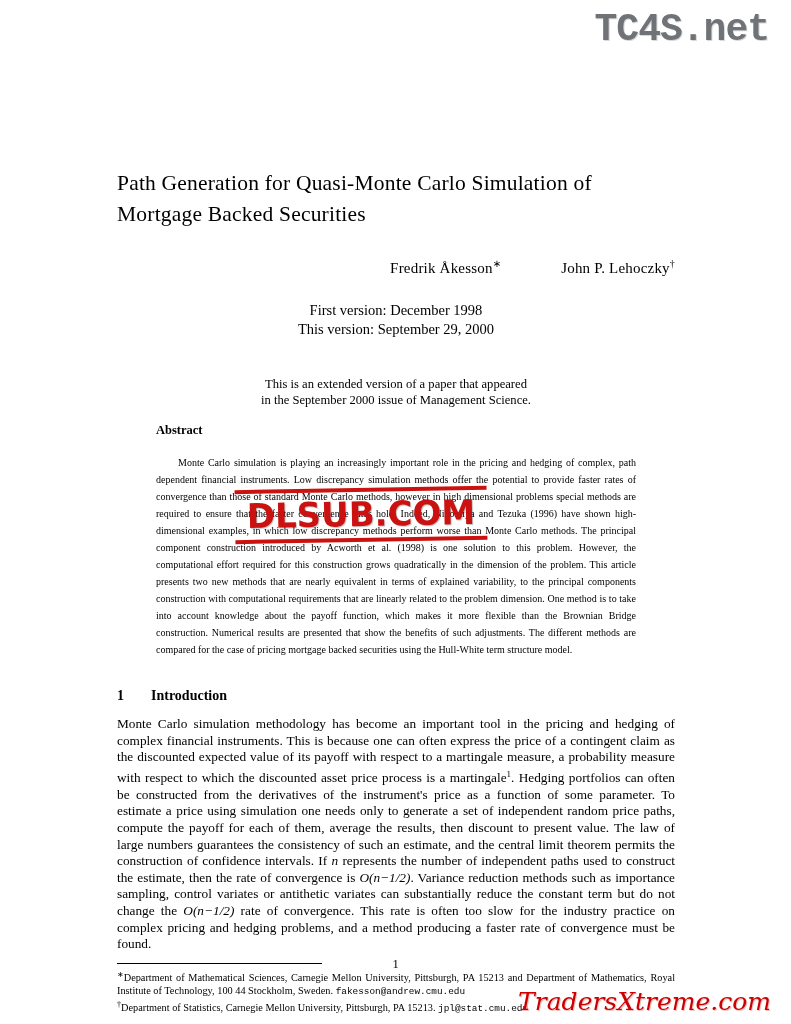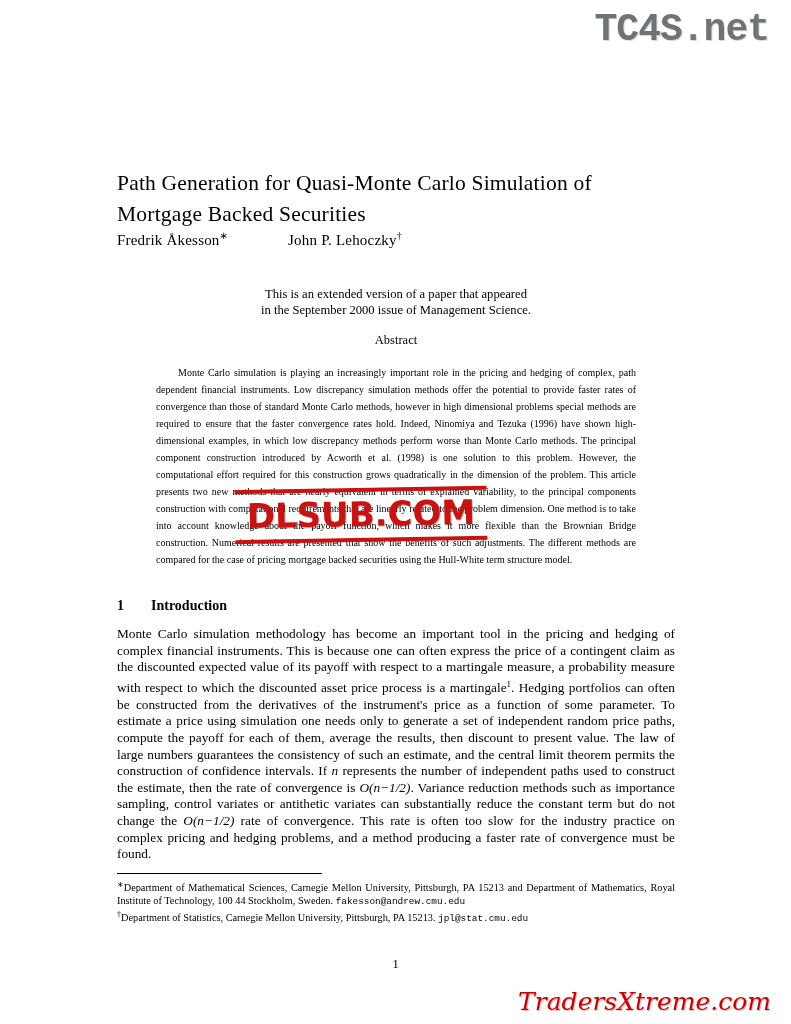--- a/index.html
+++ b/index.html
@@ -79,21 +79,22 @@
 
   .title {
     margin-top: 168px;
     text-align: left;
     font-size: 21.5px;
     line-height: 31px;
     letter-spacing: 0.2px;
   }
 
   .authors {
-    text-align: left;
+    margin-top: 28px;
+    text-align: right;
     font-size: 15px;
     letter-spacing: 0.2px;
   }
   .authors .gap { display: inline-block; width: 52px; }
   .authors sup { font-size: 10px; vertical-align: super; }
 
   .versions {
     margin-top: 24px;
     text-align: center;
     font-size: 14.5px;
@@ -105,22 +106,22 @@
     text-align: center;
     font-size: 12.6px;
     line-height: 16px;
   }
 
   .abs-wrap {
     margin: 15px auto 0 auto;
     width: 480px;
   }
   .abs-head {
-    text-align: center;
-    font-weight: normal;
+    text-align: left;
+    font-weight: bold;
     font-size: 12.5px;
     margin-bottom: 10px;
   }
   .abs-body {
     font-size: 10px;
     line-height: 17px;
     text-align: justify;
     text-indent: 22px;
     margin-top: 16px;
   }
@@ -171,20 +172,24 @@
   <div class="doc">
 
     <div class="title">Path Generation for Quasi-Monte Carlo Simulation of Mortgage Backed Securities</div>
 
     <div class="authors">
       <span><span>Fredrik Åkesson</span><sup>∗</sup></span>
       <span class="gap"></span>
       <span><span>John P. Lehoczky</span><sup>†</sup></span>
     </div>
 
+    <div class="versions">
+      <div>First version: December 1998</div>
+      <div>This version: September 29, 2000</div>
+    </div>
 
     <div class="extnote">
       <div>This is an extended version of a paper that appeared</div>
       <div>in the September 2000 issue of Management Science.</div>
     </div>
 
     <div class="abs-wrap">
       <div class="abs-head">Abstract</div>
       <div class="abs-body">Monte Carlo simulation is playing an increasingly important role in the pricing and hedging of complex, path dependent financial instruments. Low discrepancy simulation methods offer the potential to provide faster rates of convergence than those of standard Monte Carlo methods, however in high dimensional problems special methods are required to ensure that the faster convergence rates hold. Indeed, Ninomiya and Tezuka (1996) have shown high-dimensional examples, in which low discrepancy methods perform worse than Monte Carlo methods. The principal component construction introduced by Acworth et al. (1998) is one solution to this problem. However, the computational effort required for this construction grows quadratically in the dimension of the problem. This article presents two new methods that are nearly equivalent in terms of explained variability, to the principal components construction with computational requirements that are linearly related to the problem dimension. One method is to take into account knowledge about the payoff function, which makes it more flexible than the Brownian Bridge construction. Numerical results are presented that show the benefits of such adjustments. The different methods are compared for the case of pricing mortgage backed securities using the Hull-White term structure model.</div>
     </div>

